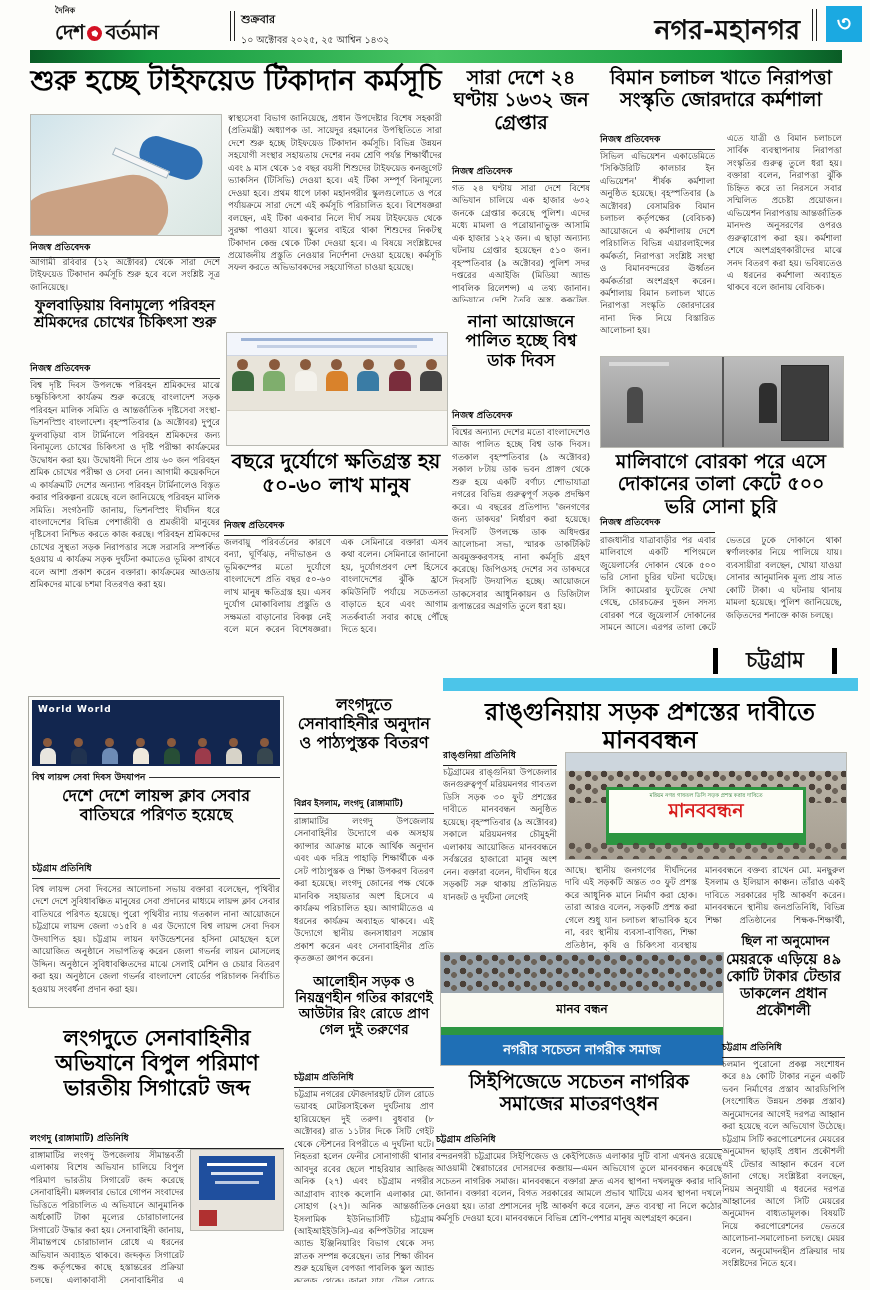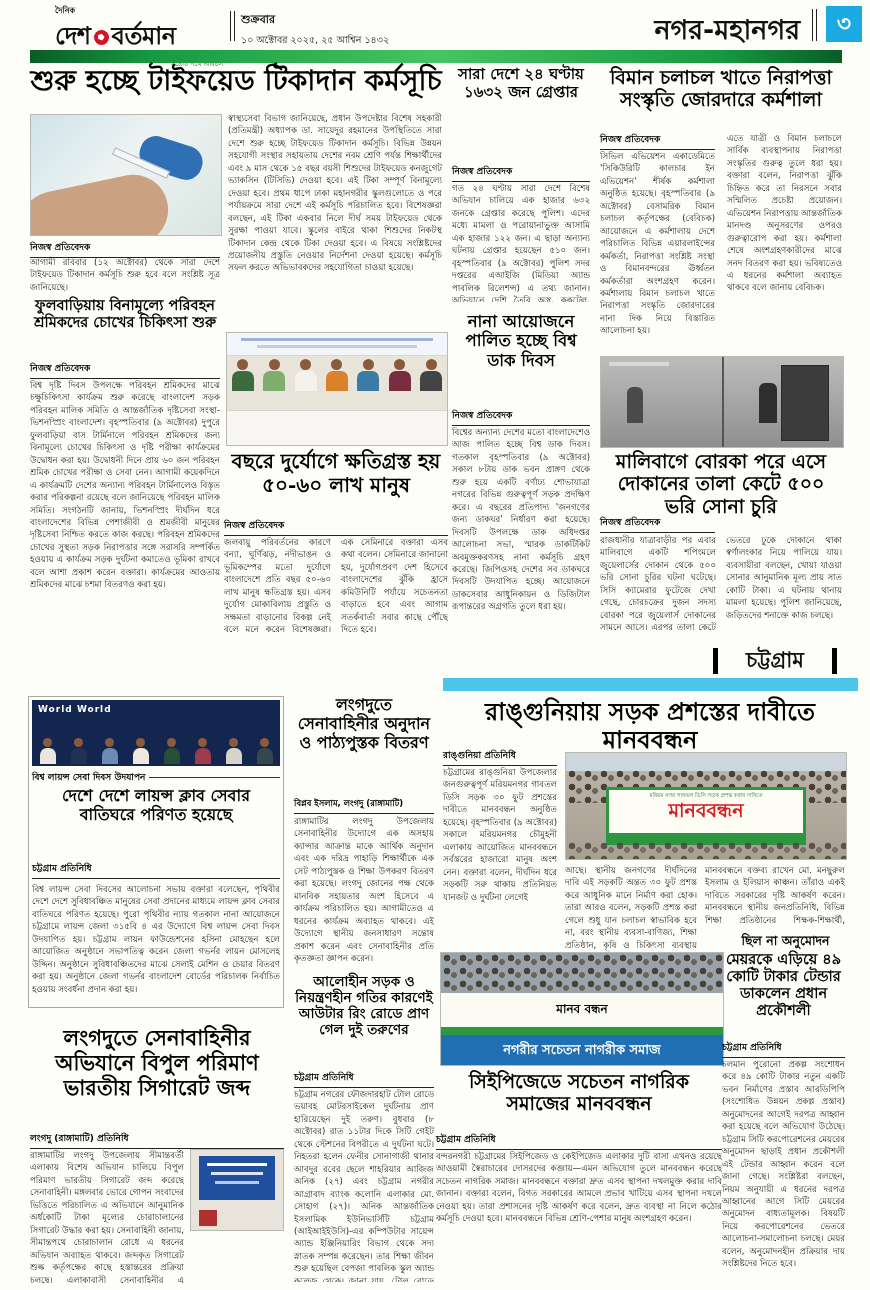--- a/index.html
+++ b/index.html
@@ -6,21 +6,21 @@
   #page{position:relative;width:870px;height:1290px;background:#fdfdfa;margin:0 auto;
         font-family:"DejaVu Sans",sans-serif;color:#111;overflow:hidden;}
   .abs{position:absolute;}
   .hl{font-weight:700;text-align:center;line-height:1.18;color:#000;
       font-family:"DejaVu Serif","DejaVu Sans",serif;}
   .body-txt{font-size:8.6px;line-height:1.45;text-align:justify;color:#1d1d1d;overflow:hidden;}
   .byline{font-weight:700;font-size:9px;color:#000;border-bottom:1.4px solid #222;padding-bottom:2px;}
   .photo{overflow:hidden;border:1px solid #b9b9b2;background:#ddd;}
   .two-col{column-count:2;column-gap:10px;}
   
-  .masthead-title{font-size:24px;font-weight:800;letter-spacing:-0.5px;display:flex;align-items:center;gap:2px;
+  .masthead-title{font-size:20px;font-weight:800;letter-spacing:-0.5px;display:flex;align-items:center;gap:2px;
       font-family:"DejaVu Serif","DejaVu Sans",serif;}
   .red-dot{width:15px;height:15px;border-radius:50%;background:#d41224;display:inline-block;position:relative;margin:0 1px;}
   .red-dot::after{content:"";position:absolute;left:4px;top:4px;width:7px;height:7px;background:#fff;
       clip-path:polygon(0 30%,55% 0,100% 45%,70% 100%,10% 80%);}
   .dbl-bar{border-left:1px solid #222;border-right:1px solid #222;width:3px;height:30px;display:inline-block;}
   .caption-row{display:flex;align-items:center;gap:4px;font-size:9px;font-weight:700;color:#000;}
   .caption-row .dash{flex:1;border-top:1.3px solid #333;}
   
   .people-row{position:absolute;display:flex;justify-content:space-around;width:100%;}
   .person{display:flex;flex-direction:column;align-items:center;}
@@ -116,21 +116,21 @@
           <span class="torso" style="background:#444;"></span>
         </span>
     </div>
     <div style="position:absolute;bottom:0;left:0;right:0;height:34px;background:#f7f6f2;border-top:1px solid #d8d4c8;"></div>
   </div>
 
   <div class="abs hl" style="left:224px;top:450px;width:224px;height:62px;font-size:20px;">বছরে দুর্যোগে ক্ষতিগ্রস্ত হয় ৫০-৬০ লাখ মানুষ</div>
   <div class="abs byline" style="left:224px;top:518px;width:224px;">নিজস্ব প্রতিবেদক</div>
   <div class="abs body-txt two-col" style="left:224px;top:536px;width:224px;height:122px;">জলবায়ু পরিবর্তনের কারণে বন্যা, ঘূর্ণিঝড়, নদীভাঙন ও ভূমিকম্পের মতো দুর্যোগে বাংলাদেশে প্রতি বছর ৫০-৬০ লাখ মানুষ ক্ষতিগ্রস্ত হয়। এসব দুর্যোগ মোকাবিলায় প্রস্তুতি ও সক্ষমতা বাড়ানোর বিকল্প নেই বলে মনে করেন বিশেষজ্ঞরা। এক সেমিনারে বক্তারা এসব কথা বলেন। সেমিনারে জানানো হয়, দুর্যোগপ্রবণ দেশ হিসেবে বাংলাদেশের ঝুঁকি হ্রাসে কমিউনিটি পর্যায়ে সচেতনতা বাড়াতে হবে এবং আগাম সতর্কবার্তা সবার কাছে পৌঁছে দিতে হবে।</div>
 
-  <div class="abs hl" style="left:452px;top:66px;width:138px;height:94px;font-size:15px;">সারা দেশে ২৪ ঘণ্টায় ১৬৩২ জন গ্রেপ্তার</div>
+  <div class="abs hl" style="left:452px;top:66px;width:138px;height:94px;font-size:19px;">সারা দেশে ২৪ ঘণ্টায় ১৬৩২ জন গ্রেপ্তার</div>
   <div class="abs byline" style="left:452px;top:164px;width:138px;">নিজস্ব প্রতিবেদক</div>
   <div class="abs body-txt" style="left:452px;top:182px;width:138px;height:120px;">গত ২৪ ঘণ্টায় সারা দেশে বিশেষ অভিযান চালিয়ে এক হাজার ৬৩২ জনকে গ্রেপ্তার করেছে পুলিশ। এদের মধ্যে মামলা ও পরোয়ানাভুক্ত আসামি এক হাজার ১২২ জন। এ ছাড়া অন্যান্য ঘটনায় গ্রেপ্তার হয়েছেন ৫১০ জন। বৃহস্পতিবার (৯ অক্টোবর) পুলিশ সদর দপ্তরের এআইজি (মিডিয়া অ্যান্ড পাবলিক রিলেশন্স) এ তথ্য জানান। অভিযানে দেশি তৈরি অস্ত্র, ককটেল, গুলিসহ বিভিন্ন ধরনের অস্ত্র উদ্ধার করা হয়েছে।</div>
 
   <div class="abs hl" style="left:452px;top:312px;width:138px;height:90px;font-size:16.5px;">নানা আয়োজনে পালিত হচ্ছে বিশ্ব ডাক দিবস</div>
   <div class="abs byline" style="left:452px;top:408px;width:138px;">নিজস্ব প্রতিবেদক</div>
   <div class="abs body-txt" style="left:452px;top:426px;width:138px;height:234px;">বিশ্বের অন্যান্য দেশের মতো বাংলাদেশেও আজ পালিত হচ্ছে বিশ্ব ডাক দিবস। গতকাল বৃহস্পতিবার (৯ অক্টোবর) সকাল ৮টায় ডাক ভবন প্রাঙ্গণ থেকে শুরু হয়ে একটি বর্ণাঢ্য শোভাযাত্রা নগরের বিভিন্ন গুরুত্বপূর্ণ সড়ক প্রদক্ষিণ করে। এ বছরের প্রতিপাদ্য 'জনগণের জন্য ডাকঘর' নির্ধারণ করা হয়েছে। দিবসটি উপলক্ষে ডাক অধিদপ্তর আলোচনা সভা, স্মারক ডাকটিকিট অবমুক্তকরণসহ নানা কর্মসূচি গ্রহণ করেছে। জিপিওসহ দেশের সব ডাকঘরে দিবসটি উদযাপিত হচ্ছে। আয়োজনে ডাকসেবার আধুনিকায়ন ও ডিজিটাল রূপান্তরের অগ্রগতি তুলে ধরা হয়।</div>
 
   <div class="abs hl" style="left:600px;top:66px;width:242px;height:60px;font-size:19px;">বিমান চলাচল খাতে নিরাপত্তা সংস্কৃতি জোরদারে কর্মশালা</div>
   <div class="abs byline" style="left:600px;top:132px;width:115px;">নিজস্ব প্রতিবেদক</div>
   <div class="abs body-txt" style="left:600px;top:150px;width:115px;height:202px;">সিভিল এভিয়েশন একাডেমিতে 'সিকিউরিটি কালচার ইন এভিয়েশন' শীর্ষক কর্মশালা অনুষ্ঠিত হয়েছে। বৃহস্পতিবার (৯ অক্টোবর) বেসামরিক বিমান চলাচল কর্তৃপক্ষের (বেবিচক) আয়োজনে এ কর্মশালায় দেশে পরিচালিত বিভিন্ন এয়ারলাইন্সের কর্মকর্তা, নিরাপত্তা সংশ্লিষ্ট সংস্থা ও বিমানবন্দরের ঊর্ধ্বতন কর্মকর্তারা অংশগ্রহণ করেন। কর্মশালায় বিমান চলাচল খাতে নিরাপত্তা সংস্কৃতি জোরদারের নানা দিক নিয়ে বিস্তারিত আলোচনা হয়।</div>
@@ -246,21 +246,21 @@
     <div class="crowd" style="position:absolute;left:0;right:0;top:0;height:40px;"></div>
     <div style="position:absolute;left:0;right:0;top:40px;height:34px;background:#fbfbf3;display:flex;align-items:center;justify-content:center;">
       <span style="font-size:12px;font-weight:800;color:#000000;">মানব বন্ধন</span>
     </div>
     <div style="position:absolute;left:0;right:0;top:74px;height:8px;background:#2c9641;"></div>
     <div style="position:absolute;left:0;right:0;bottom:0;height:30px;background:#1f6fb5;display:flex;align-items:center;justify-content:center;">
       <span style="font-size:13px;font-weight:800;color:#fff;">নগরীর সচেতন নাগরীক সমাজ</span>
     </div>
   </div>
 
-  <div class="abs hl" style="left:436px;top:1070px;width:286px;height:58px;font-size:19px;">সিইপিজেডে সচেতন নাগরিক সমাজের মানববন্ধন</div>
+  <div class="abs hl" style="left:436px;top:1070px;width:286px;height:58px;font-size:19px;">সিইপিজেডে সচেতন নাগরিক সমাজের মাতরণও্ধন</div>
   <div class="abs byline" style="left:436px;top:1132px;width:286px;">চট্টগ্রাম প্রতিনিধি</div>
   <div class="abs body-txt" style="left:436px;top:1150px;width:286px;height:132px;">বন্দরনগরী চট্টগ্রামের সিইপিজেড ও কেইপিজেড এলাকার দুটি বাসা এখনও রয়েছে আওয়ামী স্বৈরাচারের দোসরদের কব্জায়—এমন অভিযোগ তুলে মানববন্ধন করেছে সচেতন নাগরিক সমাজ। মানববন্ধনে বক্তারা দ্রুত এসব স্থাপনা দখলমুক্ত করার দাবি জানান। বক্তারা বলেন, বিগত সরকারের আমলে প্রভাব খাটিয়ে এসব স্থাপনা দখলে নেওয়া হয়। তারা প্রশাসনের দৃষ্টি আকর্ষণ করে বলেন, দ্রুত ব্যবস্থা না নিলে কঠোর কর্মসূচি দেওয়া হবে। মানববন্ধনে বিভিন্ন শ্রেণি-পেশার মানুষ অংশগ্রহণ করেন।</div>
 
   <div class="abs kicker" style="left:726px;top:932px;width:119px;font-size:12.5px;">ছিল না অনুমোদন</div>
   <div class="abs hl" style="left:722px;top:950px;width:123px;height:86px;font-size:14.5px;">মেয়রকে এড়িয়ে ৪৯ কোটি টাকার টেন্ডার ডাকলেন প্রধান প্রকৌশলী</div>
   <div class="abs byline" style="left:722px;top:1040px;width:123px;">চট্টগ্রাম প্রতিনিধি</div>
   <div class="abs body-txt" style="left:722px;top:1058px;width:123px;height:224px;">চলমান পুরোনো প্রকল্প সংশোধন করে ৪৯ কোটি টাকার নতুন একটি ভবন নির্মাণের প্রস্তাব আরডিপিপি (সংশোধিত উন্নয়ন প্রকল্প প্রস্তাব) অনুমোদনের আগেই দরপত্র আহ্বান করা হয়েছে বলে অভিযোগ উঠেছে। চট্টগ্রাম সিটি করপোরেশনের মেয়রের অনুমোদন ছাড়াই প্রধান প্রকৌশলী এই টেন্ডার আহ্বান করেন বলে জানা গেছে। সংশ্লিষ্টরা বলছেন, নিয়ম অনুযায়ী এ ধরনের দরপত্র আহ্বানের আগে সিটি মেয়রের অনুমোদন বাধ্যতামূলক। বিষয়টি নিয়ে করপোরেশনের ভেতরে আলোচনা-সমালোচনা চলছে। মেয়র বলেন, অনুমোদনহীন প্রক্রিয়ার দায় সংশ্লিষ্টদের নিতে হবে।</div>
 
 </div>
 

